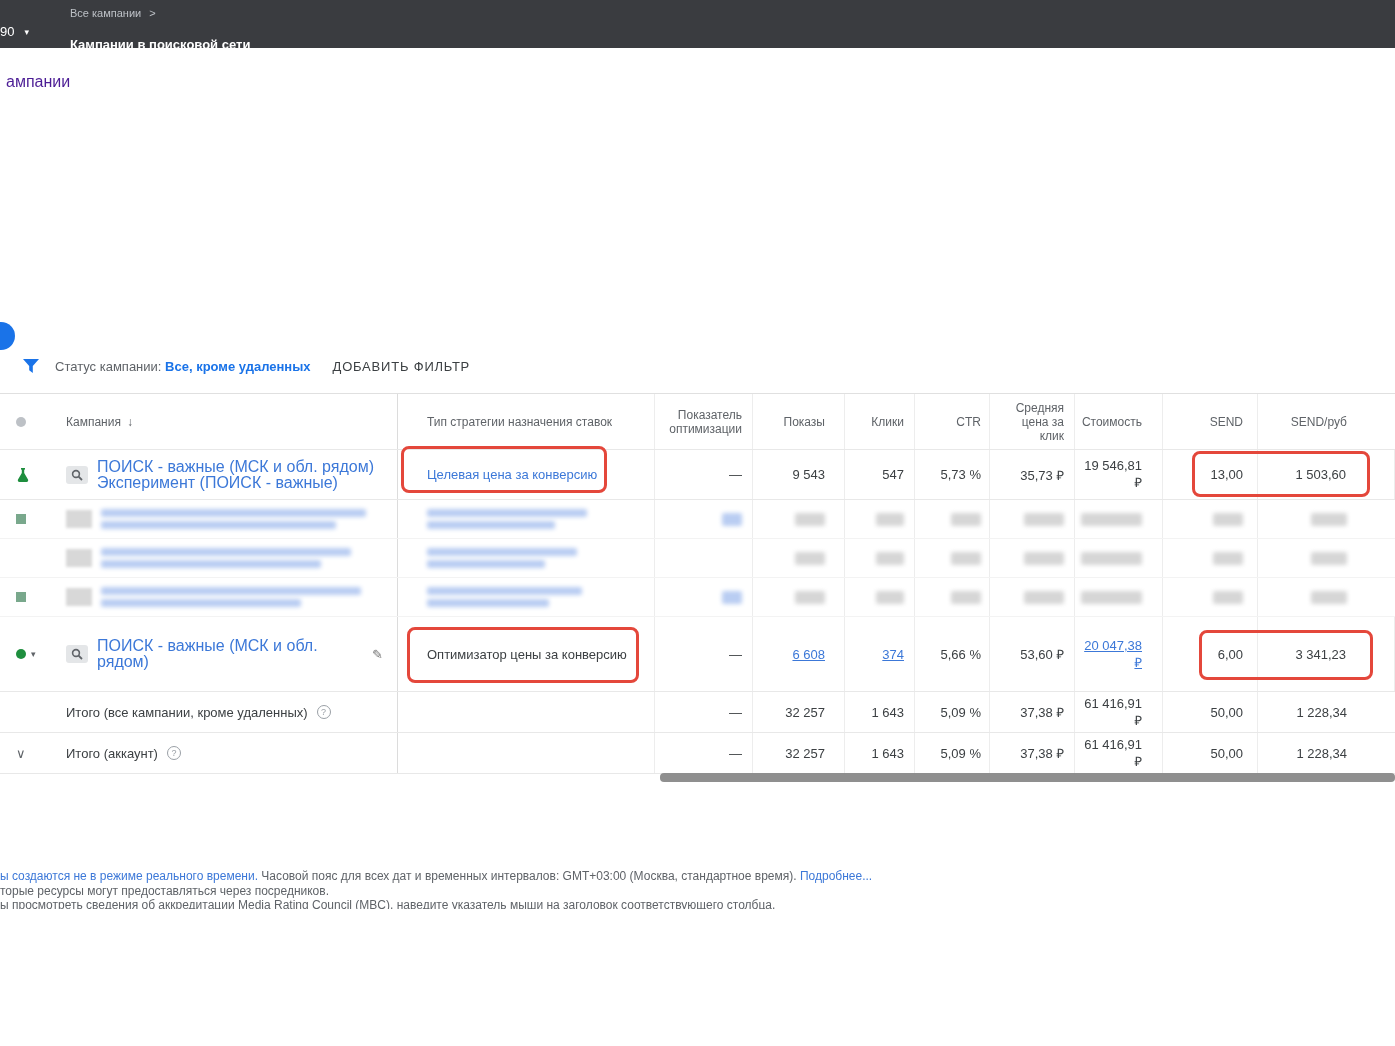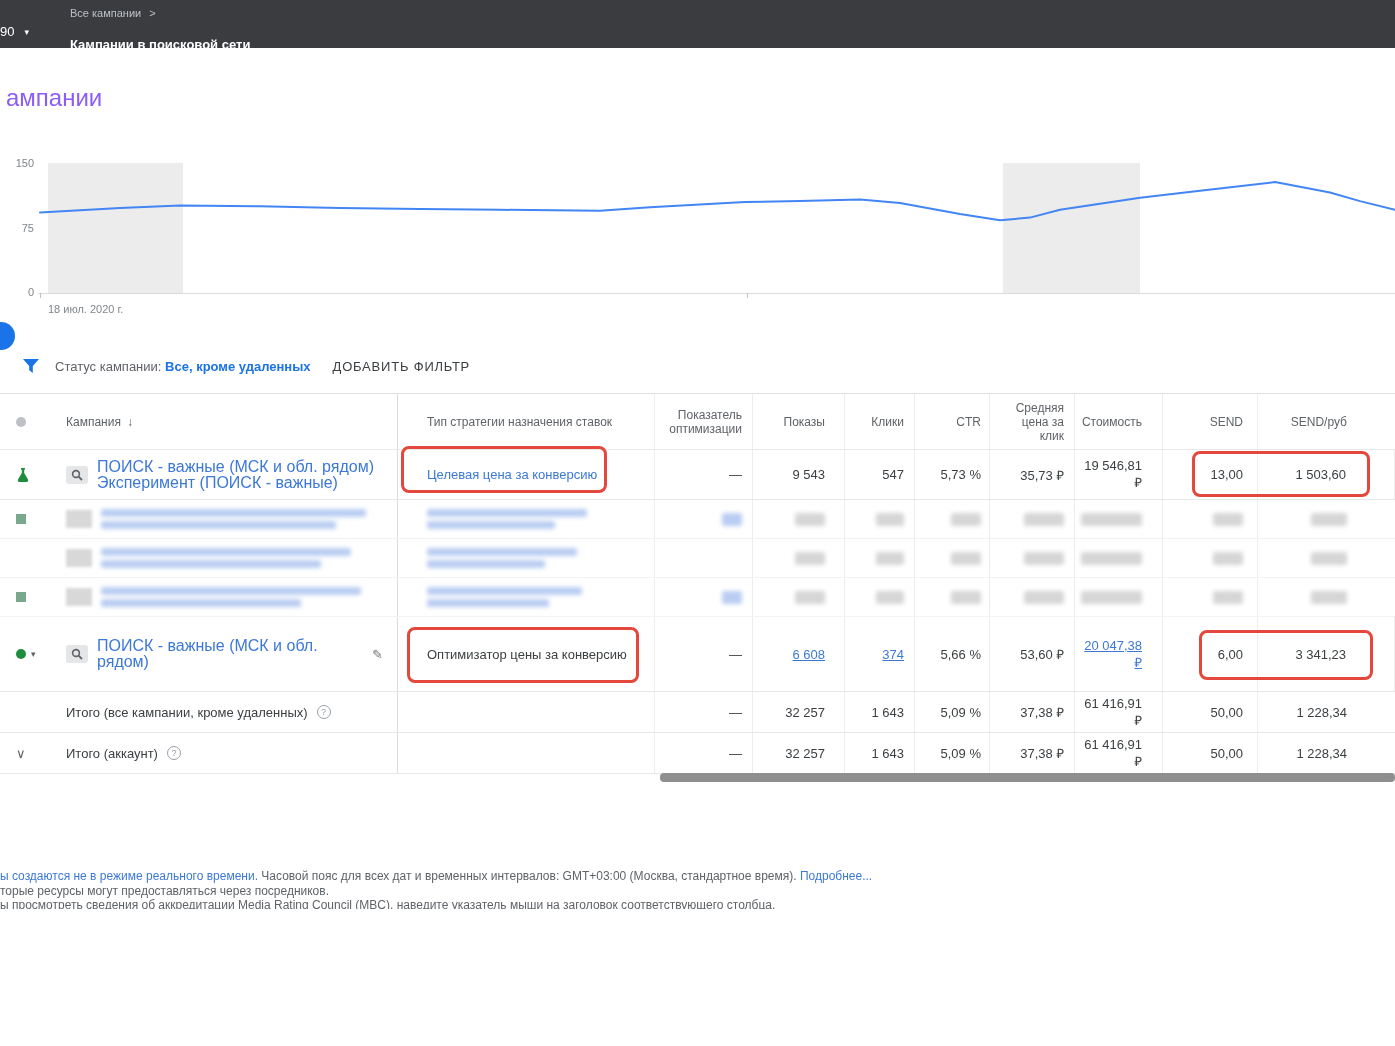--- a/index.html
+++ b/index.html
@@ -10,21 +10,21 @@
   
   .topbar { position:absolute; top:0; left:0; right:0; height:48px; background:var(--topbar-bg,#3a3c40); color:#fff; }
   .account { position:absolute; left:0; top:24px; display:flex; align-items:center; gap:10px; font-size:13px; cursor:pointer; }
   .account .caret { font-size:9px; color:#fff; }
   .crumbs { position:absolute; left:70px; top:7px; }
   .crumb-top { font-size:11px; color:#bdc1c6; cursor:pointer; }
   .crumb-top .sep { margin-left:8px; }
   .crumb-cur { font-size:13px; font-weight:bold; margin-top:18px; color:#fff; }
 
   
-  .page-title { position:absolute; top:84px; left:6px; font-size:24px; color:#8b5cf6; }
+  .page-title { position:absolute; top:73px; left:6px; font-size:16px; color:#4c1d95; }
 
   
   .chart { position:absolute; top:115px; left:0; width:1395px; height:210px; }
   .band { position:absolute; top:48px; height:130px; background:#ececec; }
   .band.b1 { left:48px; width:135px; }
   .band.b2 { left:1003px; width:137px; }
   .ylab { position:absolute; left:0; width:34px; text-align:right; font-size:11px; color:#80868b; }
   .ylab.y150 { top:42px; }
   .ylab.y75  { top:107px; }
   .ylab.y0   { top:171px; }
@@ -123,34 +123,20 @@
     <div class="crumbs">
       <div class="crumb-top">
         <span>Все кампании</span><span class="sep">&gt;</span>
       </div>
       <div class="crumb-cur">Кампании в поисковой сети</div>
     </div>
   </header>
 
   <div class="page-title">ампании</div>
 
-  <div class="chart">
-    <div class="band b1"></div>
-    <div class="band b2"></div>
-    <div class="ylab y150">150</div>
-    <div class="ylab y75">75</div>
-    <div class="ylab y0">0</div>
-    <svg width="1395" height="210" viewBox="0 0 1395 210">
-      <polyline points="40,97.4 120,93.1 180,90.5 260,91.3 340,93.1 420,93.9 500,94.8 600,95.7 650,92.2 745,87.0 800,86.1 860,84.4 900,87.9 960,99.1 1000,105.2 1030,102.6 1060,94.8 1100,88.7 1140,82.7 1200,75.7 1275,67.1 1330,77.5 1360,86.1 1395,94.8" fill="none" stroke="#4285f4" stroke-width="2" stroke-linejoin="round" stroke-linecap="round"></polyline>
-    </svg>
-    <div class="baseline"></div>
-    <div class="tick t1"></div>
-    <div class="tick t2"></div>
-    <div class="xlab">18 июл. 2020 г.</div>
-  </div>
 
   <div class="fab"></div>
 
   <div class="filterbar">
     <span class="funnel">
       <svg width="18" height="16" viewBox="0 0 18 16">
           <path d="M1 1h16l-6.2 7v7l-3.6-2.7V8z" fill="#1a73e8"></path>
         </svg>
     </span>
     <span class="filter-status">

